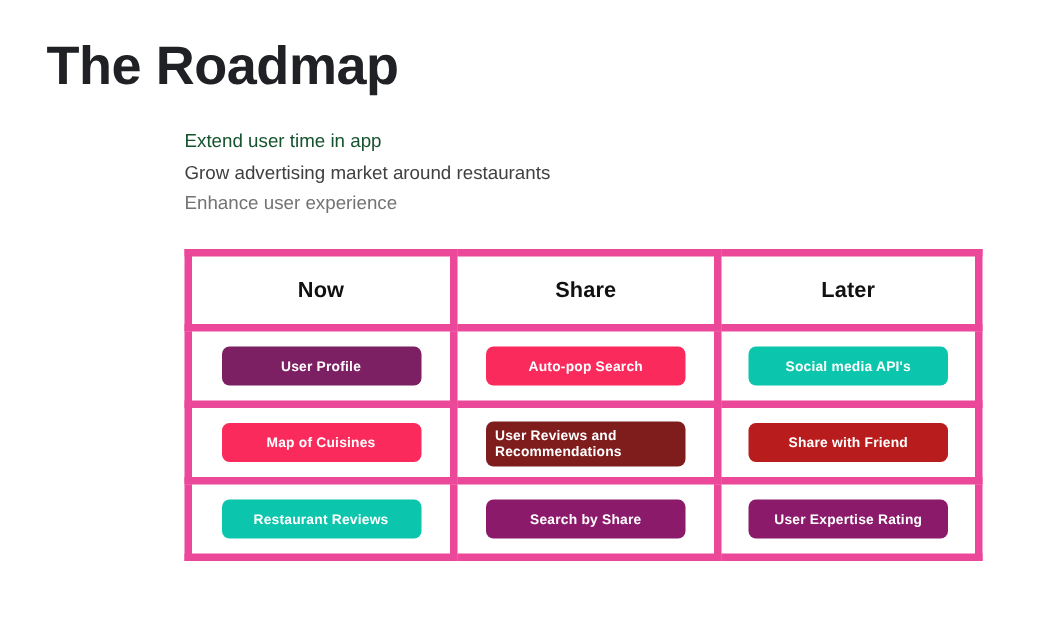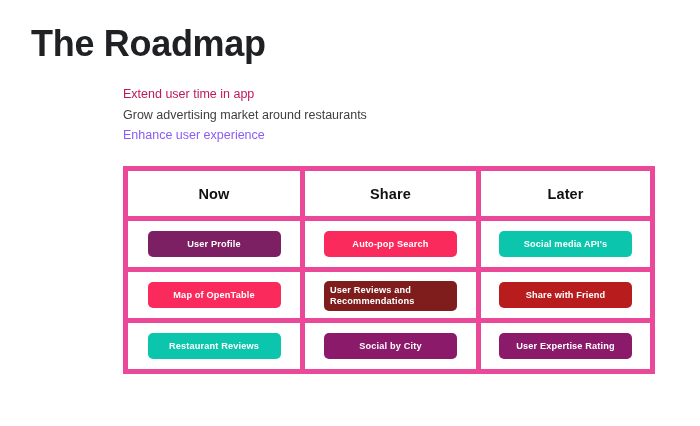--- a/index.html
+++ b/index.html
@@ -98,23 +98,23 @@
     width: 133px;
     height: 26px;
   }
 </style>
 </head>
 <body>
 
 <div class="slide-title">The Roadmap</div>
 
 <div class="goals">
-  <div class="goal-line" style="color: #be185d;">Extend user time in app</div>
+  <div class="goal-line" style="color: #14532d;">Extend user time in app</div>
   <div class="goal-line" style="color: #404040;">Grow advertising market around restaurants</div>
-  <div class="goal-line" style="color: #8b5cf6;">Enhance user experience</div>
+  <div class="goal-line" style="color: #737373;">Enhance user experience</div>
 </div>
 
 <table class="roadmap-table">
   <colgroup>
     <col class="col-now">
     <col class="col-next">
     <col class="col-later">
   </colgroup>
   <thead>
     <tr>
@@ -132,36 +132,36 @@
       <td>
         <span class="pill" style="background: rgb(251, 42, 92);">Auto-pop Search</span>
       </td>
       <td>
         <span class="pill" style="background: rgb(11, 198, 172);">Social media API's</span>
       </td>
     </tr>
 
     <tr>
       <td>
-        <span class="pill" style="background: rgb(251, 42, 92);">Map of OpenTable</span>
+        <span class="pill" style="background: rgb(251, 42, 92);">Map of Cuisines</span>
       </td>
       <td>
         <span class="pill two-line" style="background: #7f1d1d;">User Reviews and Recommendations</span>
       </td>
       <td>
         <span class="pill" style="background: #b91c1c;">Share with Friend</span>
       </td>
     </tr>
 
     <tr>
       <td>
         <span class="pill" style="background: rgb(11, 198, 172);">Restaurant Reviews</span>
       </td>
       <td>
-        <span class="pill" style="background: rgb(139, 26, 107);">Social by City</span>
+        <span class="pill" style="background: rgb(139, 26, 107);">Search by Share</span>
       </td>
       <td>
         <span class="pill two-line" style="background: rgb(139, 26, 107);">User Expertise Rating</span>
       </td>
     </tr>
 
 
   </tbody>
 </table>
 

